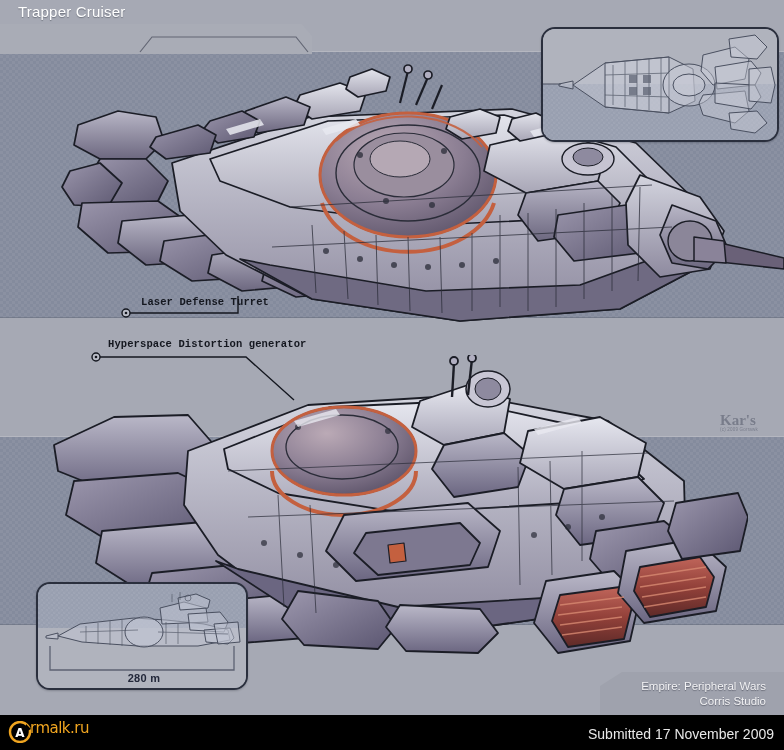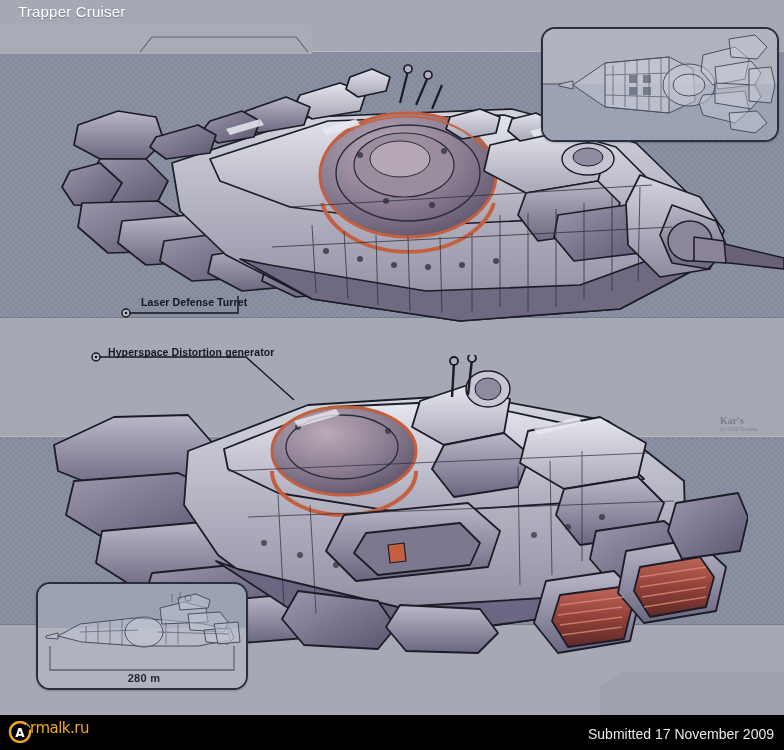--- a/index.html
+++ b/index.html
@@ -68,28 +68,28 @@
     background-size:5px 5px; background-position:0 0,2.5px 2.5px;
   }
 
   
   #scale-caption{
     position:absolute; left:0; bottom:4px; width:212px; text-align:center;
     font-size:11px; color:#23283a; font-weight:bold; letter-spacing:.3px;
   }
 
   
-  .anno{ position:absolute; }
+  .anno{ position:absolute;font-family:Liberation Mono, monospace; }
   .anno-label{
     position:absolute; white-space:nowrap;
     font-size:10.5px; font-weight:bold; color:#14171f;
     letter-spacing:.1px;
   }
   #anno-1 .anno-label{ left:41px; top:0px; }
-  #anno-2 .anno-label{ left:8px; top:8px;padding-left:12px; }
+  #anno-2 .anno-label{ left:8px; top:0px;padding-left:12px; }
 
   
   #credits{
     position:absolute; right:18px; top:679px;
     text-align:right; line-height:15px;
   }
   #credits div{
     font-size:11.5px; color:#f2f2f4;
     text-shadow:0 1px 1px rgba(60,64,76,.6);
   }
@@ -98,21 +98,21 @@
     background:#9fa2ad;
     clip-path: polygon(22px 0, 184px 0, 184px 100%, 0 100%, 0 14px);
   }
 
   
   #watermark{
     position:absolute; left:720px; top:414px; width:44px; height:26px;
     opacity:.42;
   }
   #watermark .wm-main{
-    font-size:10px; font-weight:bold; color:#3a4052;
+    font-size:15px; font-weight:bold; color:#3a4052;
     font-family:"Liberation Serif", serif; line-height:13px;
   }
   #watermark .wm-sub{
     font-size:4.5px; color:#3a4052; letter-spacing:.2px; line-height:6px;
   }
 
   
   #footer{
     position:absolute; left:0; top:715px; width:784px; height:35px;
     background:#000;
@@ -491,20 +491,24 @@
         <circle cx="8" cy="19" r="1.3" fill="#14171f"></circle>
       </svg>
     </div>
 
     <div id="watermark">
       <div class="wm-main">Kar's</div>
       <div class="wm-sub">(c) 2009 Gorrawk</div>
     </div>
 
     <div id="credits-plate"></div>
+    <div id="credits">
+      <div>Empire: Peripheral Wars</div>
+      <div>Corris Studio</div>
+    </div>
 
   </div>
 
   <div id="footer">
     <svg id="logo" width="24" height="22" viewBox="0 0 24 22">
       <circle cx="12" cy="11" r="10" fill="none" stroke="#f0a520" stroke-width="2.4"></circle>
       <path d="M18,3 L23,8 L18,11 Z" fill="#000"></path>
       <text x="12" y="16" font-family="DejaVu Sans, sans-serif" font-size="12" font-weight="bold" fill="#ffffff" text-anchor="middle">A</text>
     </svg>
     <div id="logo-text">rmalk.ru</div>

